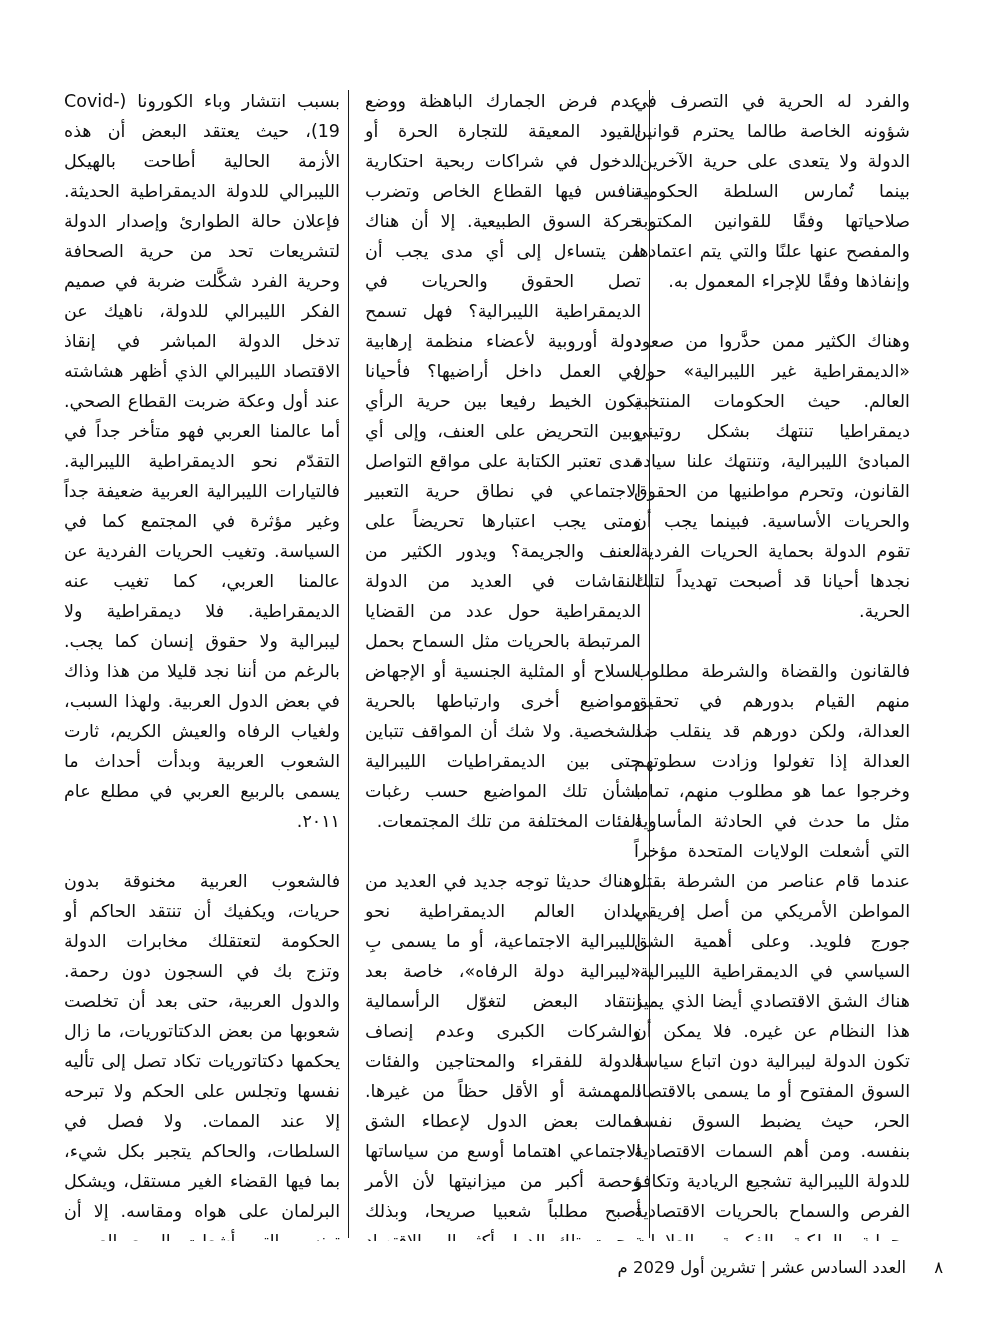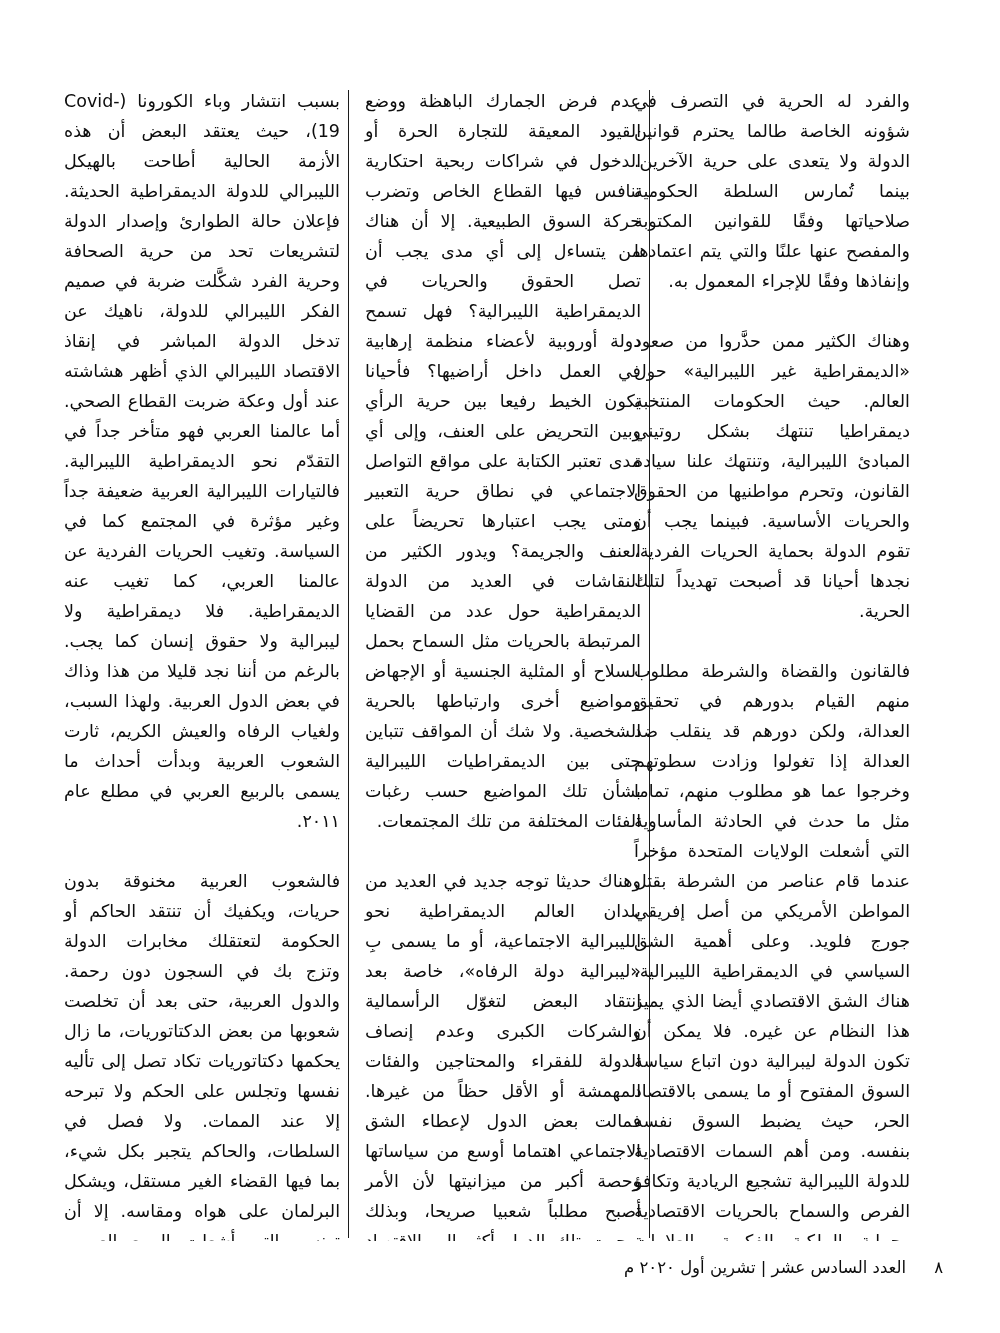--- a/index.html
+++ b/index.html
@@ -78,16 +78,16 @@
 
   <div class="divider divider-2"></div>
 
   <div class="column col-left">
       <p class="para">بسبب انتشار وباء الكورونا (Covid-19)، حيث يعتقد البعض أن هذه الأزمة الحالية أطاحت بالهيكل الليبرالي للدولة الديمقراطية الحديثة. فإعلان حالة الطوارئ وإصدار الدولة لتشريعات تحد من حرية الصحافة وحرية الفرد شكَّلت ضربة في صميم الفكر الليبرالي للدولة، ناهيك عن تدخل الدولة المباشر في إنقاذ الاقتصاد الليبرالي الذي أظهر هشاشته عند أول وعكة ضربت القطاع الصحي. أما عالمنا العربي فهو متأخر جداً في التقدّم نحو الديمقراطية الليبرالية. فالتيارات الليبرالية العربية ضعيفة جداً وغير مؤثرة في المجتمع كما في السياسة. وتغيب الحريات الفردية عن عالمنا العربي، كما تغيب عنه الديمقراطية. فلا ديمقراطية ولا ليبرالية ولا حقوق إنسان كما يجب. بالرغم من أننا نجد قليلا من هذا وذاك في بعض الدول العربية. ولهذا السبب، ولغياب الرفاه والعيش الكريم، ثارت الشعوب العربية وبدأت أحداث ما يسمى بالربيع العربي في مطلع عام ٢٠١١.</p>
       <p class="para">فالشعوب العربية مخنوقة بدون حريات، ويكفيك أن تنتقد الحاكم أو الحكومة لتعتقلك مخابرات الدولة وتزج بك في السجون دون رحمة. والدول العربية، حتى بعد أن تخلصت شعوبها من بعض الدكتاتوريات، ما زال يحكمها دكتاتوريات تكاد تصل إلى تأليه نفسها وتجلس على الحكم ولا تبرحه إلا عند الممات. ولا فصل في السلطات، والحاكم يتجبر بكل شيء، بما فيها القضاء الغير مستقل، ويشكل البرلمان على هواه ومقاسه. إلا أن تونس، التي أشعلت الربيع العربي، تشكّل بارقة أمل وقد تعطينا بعض التفاؤل حيث أنشأت ديمقراطية وليدة تحاول أن تعطي مساحة من الحريات، ونحتاج لبعض الوقت حتى نحكم عليها بموضوعية مع تمنياتنا لها بالنجاح لتكون قدوة لجميع الشعوب العربية المتعطشة للديمقراطية والحرية.</p>
     </div>
 
   <div class="footer">
     <span>٨</span>
-    <span>العدد السادس عشر | تشرين أول ٢٠٢٠ م</span>
+    <span>العدد السادس عشر | تشرين أول 2029 م</span>
   </div>
 
 </div>
 
 </body></html>

